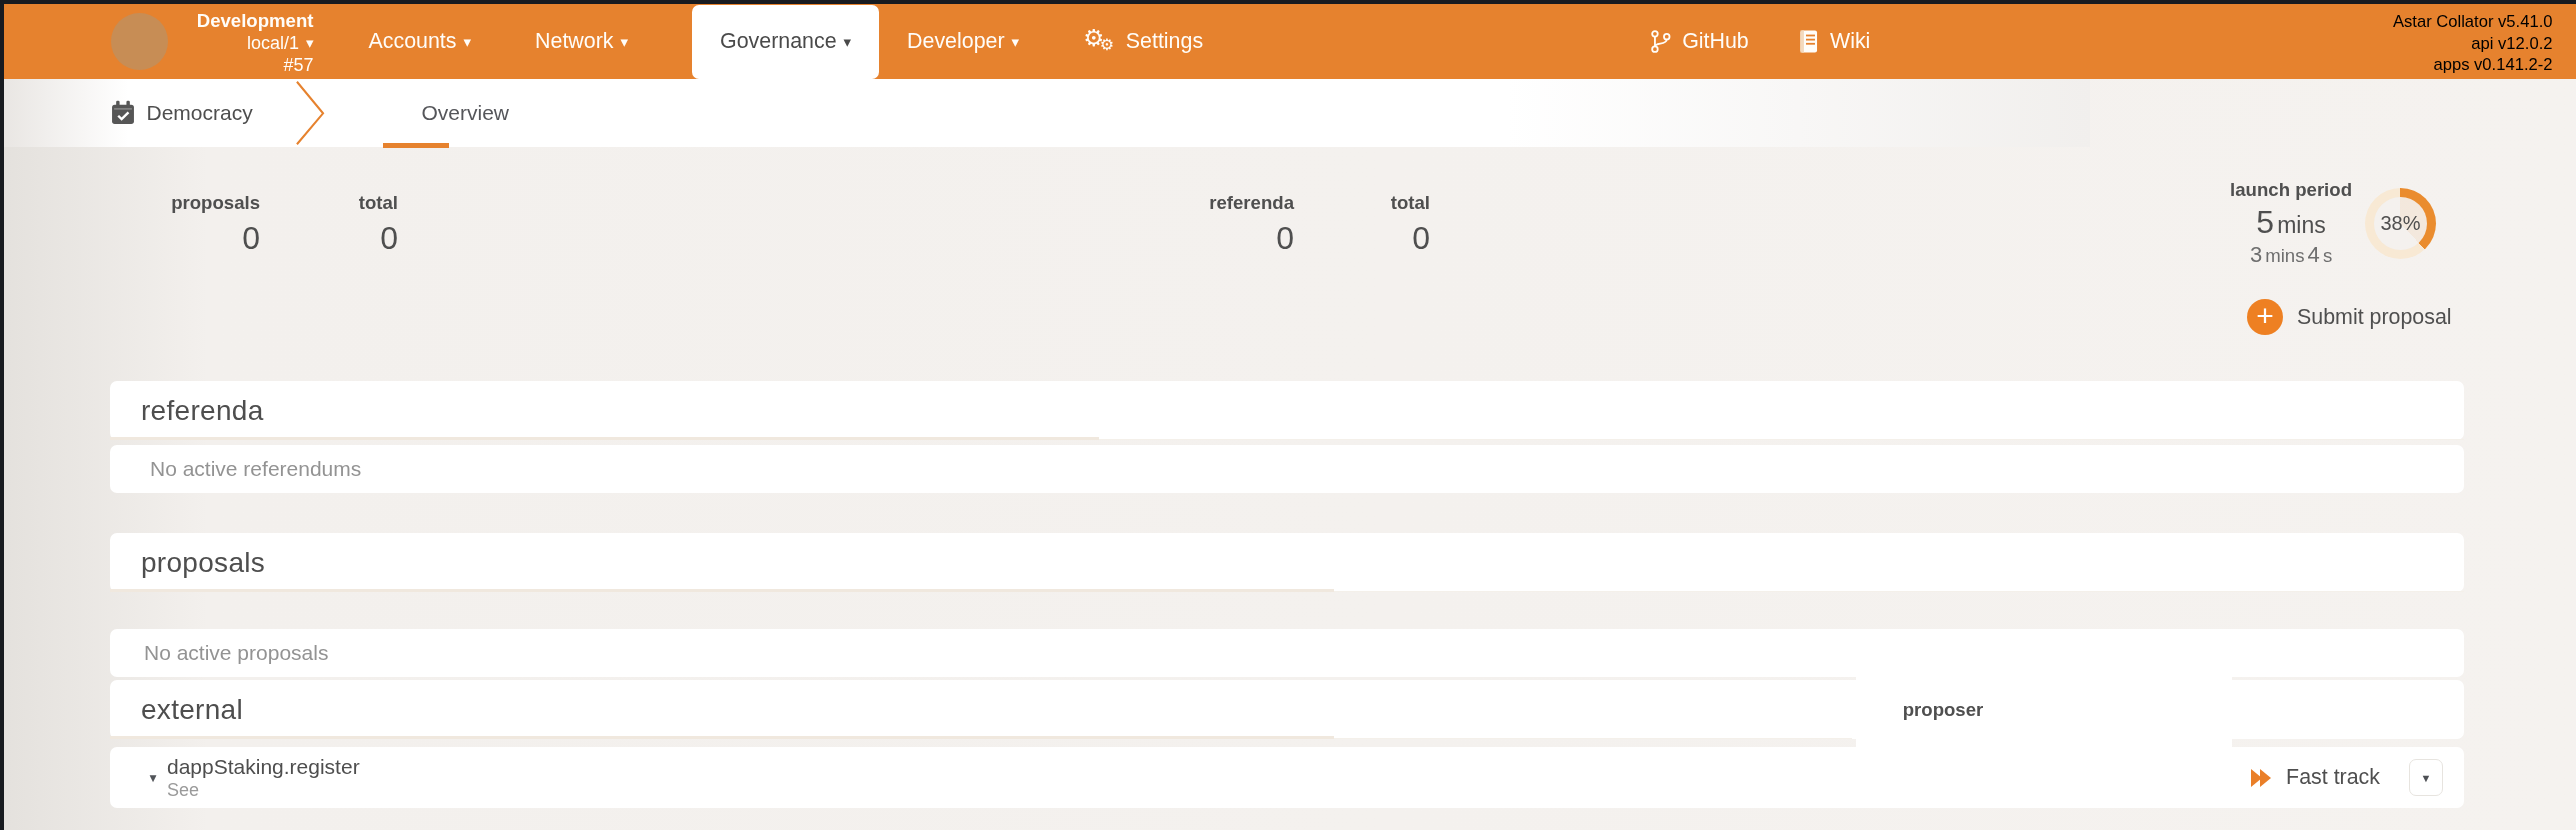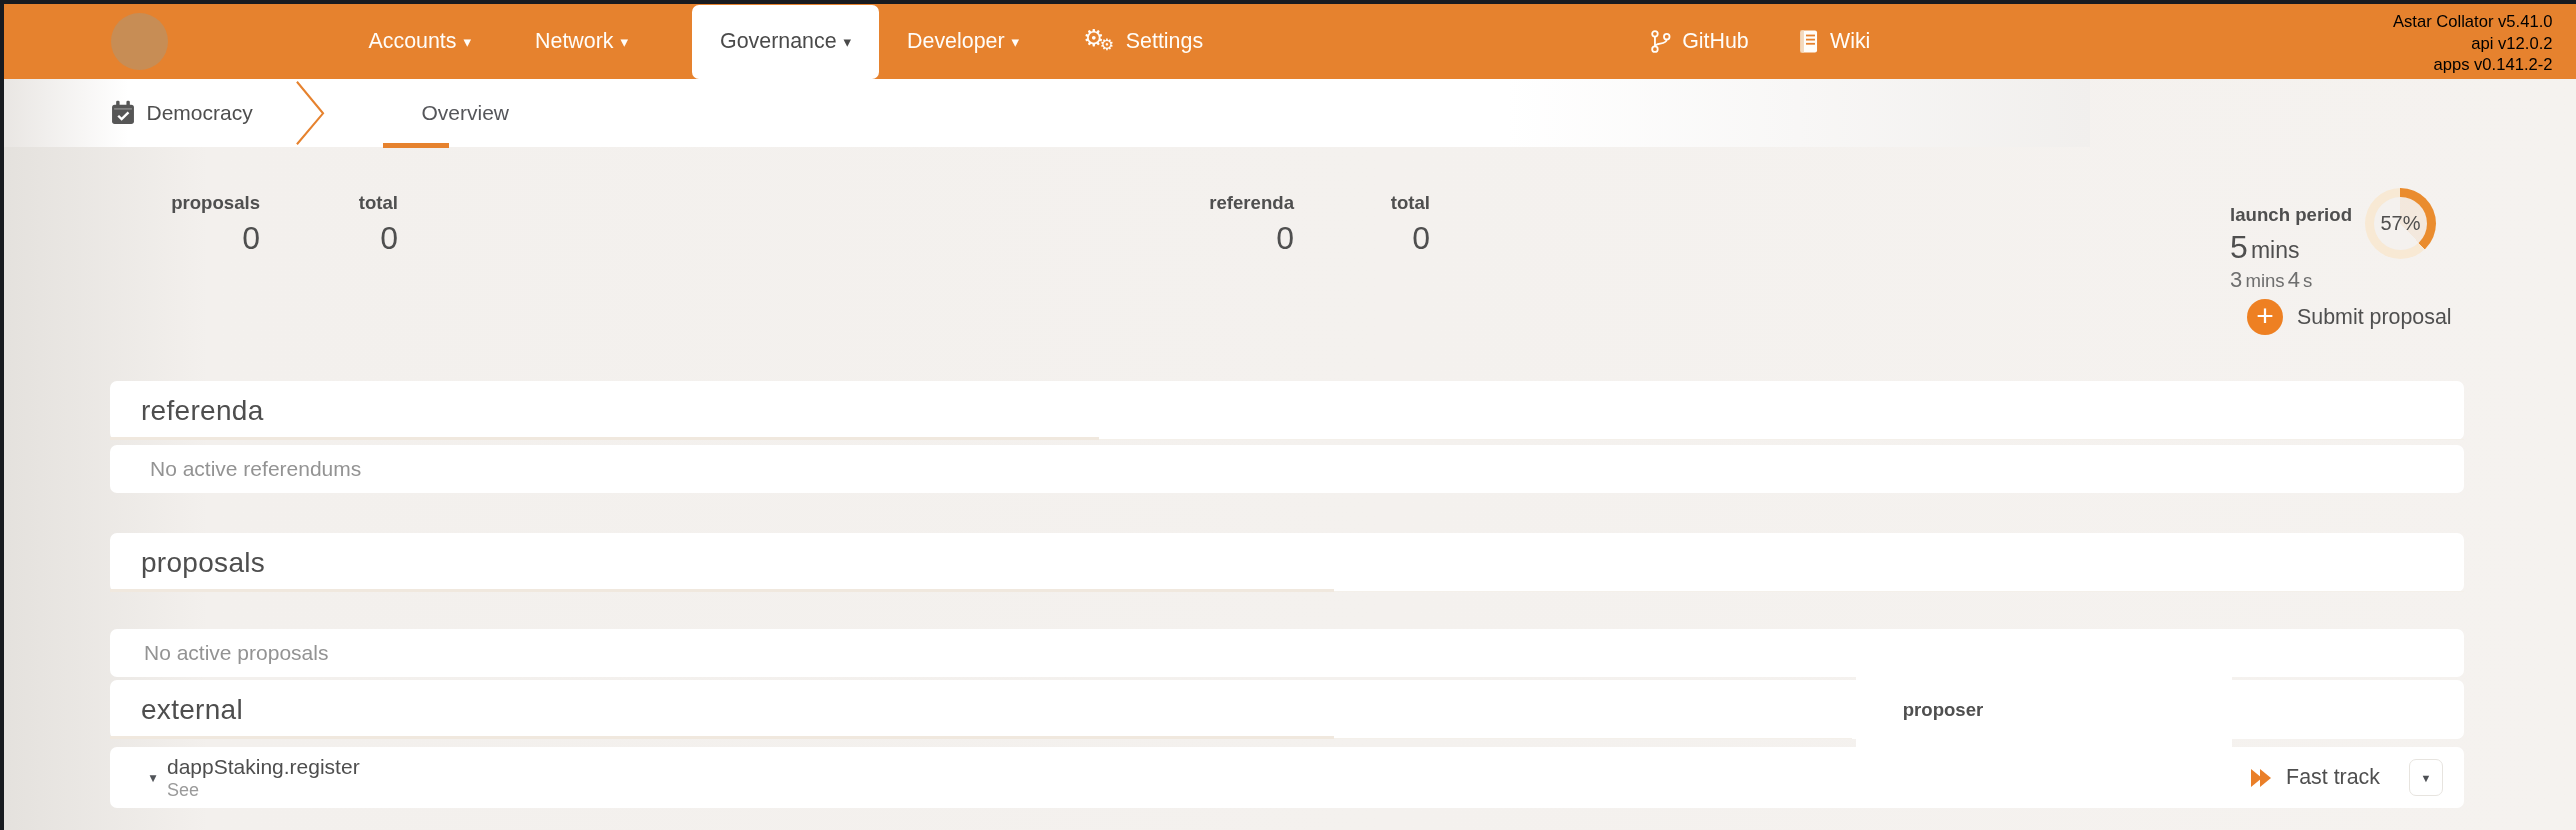--- a/index.html
+++ b/index.html
@@ -38,21 +38,21 @@
   .crumb{position:absolute;left:106px;top:0;height:68px;display:flex;align-items:center;cursor:pointer;}
   .crumb-label{font-size:21px;color:#4e4e4e;margin-left:11px;}
   .crumb-chevron{position:absolute;left:290px;top:0;}
   .tab{position:absolute;left:370px;top:0;height:68px;display:flex;align-items:center;font-size:21px;color:#55565a;cursor:pointer;margin-left:48px;}
   .tab-underline{position:absolute;left:379px;top:64px;width:66px;height:4.8px;background:#e6822e;}
 
   
   .stat{position:absolute;top:192px;text-align:right;color:#4f4f4f;}
   .stat .lbl{font-size:18.6px;font-weight:700;}
   .stat .val{font-size:32px;font-weight:300;margin-top:5.5px;}
-  .launch{position:absolute;right:224px;top:204px;text-align:left;color:#4f4f4f;}
+  .launch{position:absolute;right:224px;top:179px;text-align:center;color:#4f4f4f;}
   .launch .lbl{font-size:18.6px;font-weight:700;}
   .launch .big{margin-top:2.8px;font-weight:300;}
   .launch .big .num{font-size:32px;}
   .launch .big .unit{font-size:23px;}
   .launch .sub{margin-top:1.4px;color:#6e6e6e;}
   .launch .sub .num{font-size:22px;}
   .launch .sub .unit{font-size:18.6px;}
   .donut{position:absolute;left:2365px;top:188px;width:71px;height:71px;border-radius:50%;
     background:conic-gradient(#ea8c2e 0 38%,#f8e9d4 0);}
   .donut-inner{position:absolute;left:9px;top:9px;width:53px;height:53px;border-radius:50%;
@@ -100,20 +100,25 @@
     display:flex;align-items:center;justify-content:center;font-size:11px;color:#4e5055;cursor:pointer;}
 </style>
 </head>
 <body>
 
 <div class="top-strip"></div>
 <div class="left-strip"></div>
 
 <header class="topbar">
   <div class="avatar"></div>
+  <div class="chain-text">
+    <div class="chain-name">Development</div>
+    <div class="chain-endpoint"><span>local/1</span><span class="caret">▾</span></div>
+    <div class="chain-block">#57</div>
+  </div>
 
   <nav class="nav">
     <div class="nav-item plain">
       <span>Accounts</span>
       <span class="caret">▾</span>
     </div>
     <div class="nav-item plain">
       <span>Network</span>
       <span class="caret">▾</span>
     </div>
@@ -208,21 +213,21 @@
   </div>
   <div class="sub">
     <span class="num">3</span>
     <span class="unit"> </span><span class="unit">mins</span>
     <span class="num"> </span><span class="num">4</span>
     <span class="unit"> </span><span class="unit">s</span>
   </div>
 </div>
 <div class="donut">
   <div class="donut-inner">
-    <span>57%</span>
+    <span>38%</span>
   </div>
 </div>
 
 <div class="submit">
   <div class="plus-circle">
       <span>+</span>
     </div>
   <div class="submit-label">Submit proposal</div>
 </div>
 

